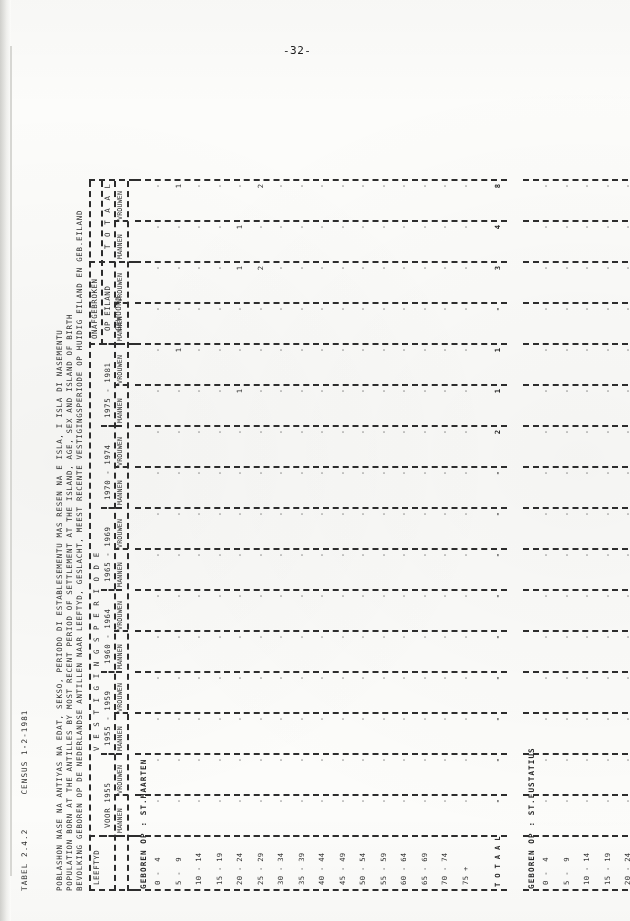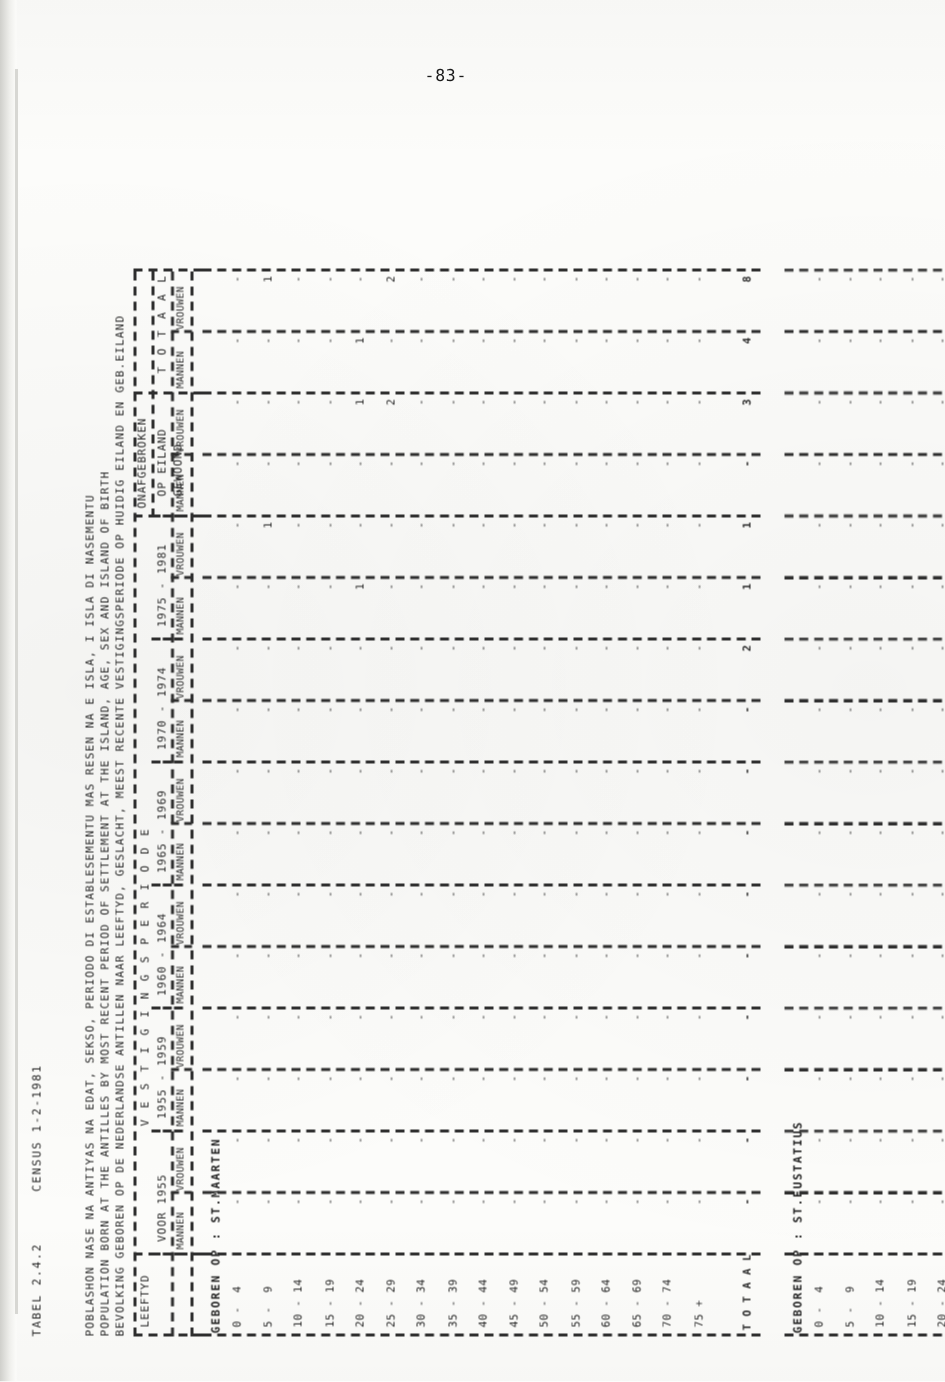--- a/index.html
+++ b/index.html
@@ -57,21 +57,21 @@
   .ink{opacity:.93;}
 </style>
 </head>
 <body>
 
 <div id="page">
   <div id="paper-grain"></div>
   <div id="left-edge"></div>
   <div id="left-edge2"></div>
 
-  <div id="pageno">-83-</div>
+  <div id="pageno">-32-</div>
 
   <div id="rot">
     <div class="tbl ink" id="tbl">
         <div class="hdr" style="left: 10px; top: 4px;">TABEL 2.4.2      CENSUS 1-2-1981</div>
         <div class="hdr2" style="left: 10px; top: 40px;">POBLASHON NASE NA ANTIYAS NA EDAT, SEKSO, PERIODO DI ESTABLESEMENTU MAS RESEN NA E ISLA, I ISLA DI NASEMENTU</div>
         <div class="hdr2" style="left: 10px; top: 50px;">POPULATION BORN AT THE ANTILLES BY MOST RECENT PERIOD OF SETTLEMENT AT THE ISLAND, AGE, SEX AND ISLAND OF BIRTH</div>
         <div class="hdr2" style="left: 10px; top: 60px;">BEVOLKING GEBOREN OP DE NEDERLANDSE ANTILLEN NAAR LEEFTYD, GESLACHT, MEEST RECENTE VESTIGINGSPERIODE OP HUIDIG EILAND EN GEB.EILAND</div>
         <div class="rule" style="left: 10px; top: 74px; width: 710px;"></div>
         <div class="rule" style="left: 556px; top: 86px; width: 164px;"></div>
         <div class="rule" style="left: 10px; top: 99px; width: 710px;"></div>

